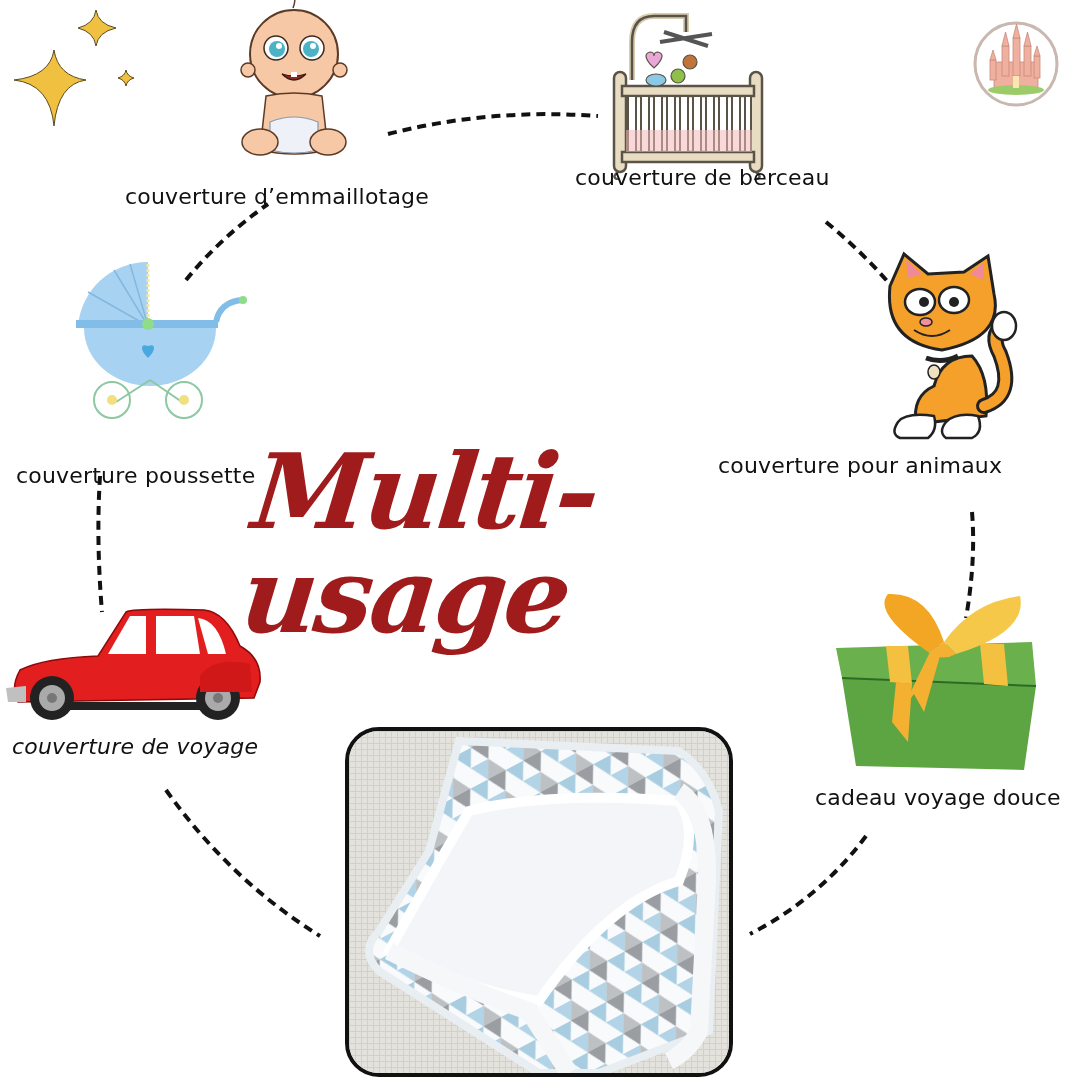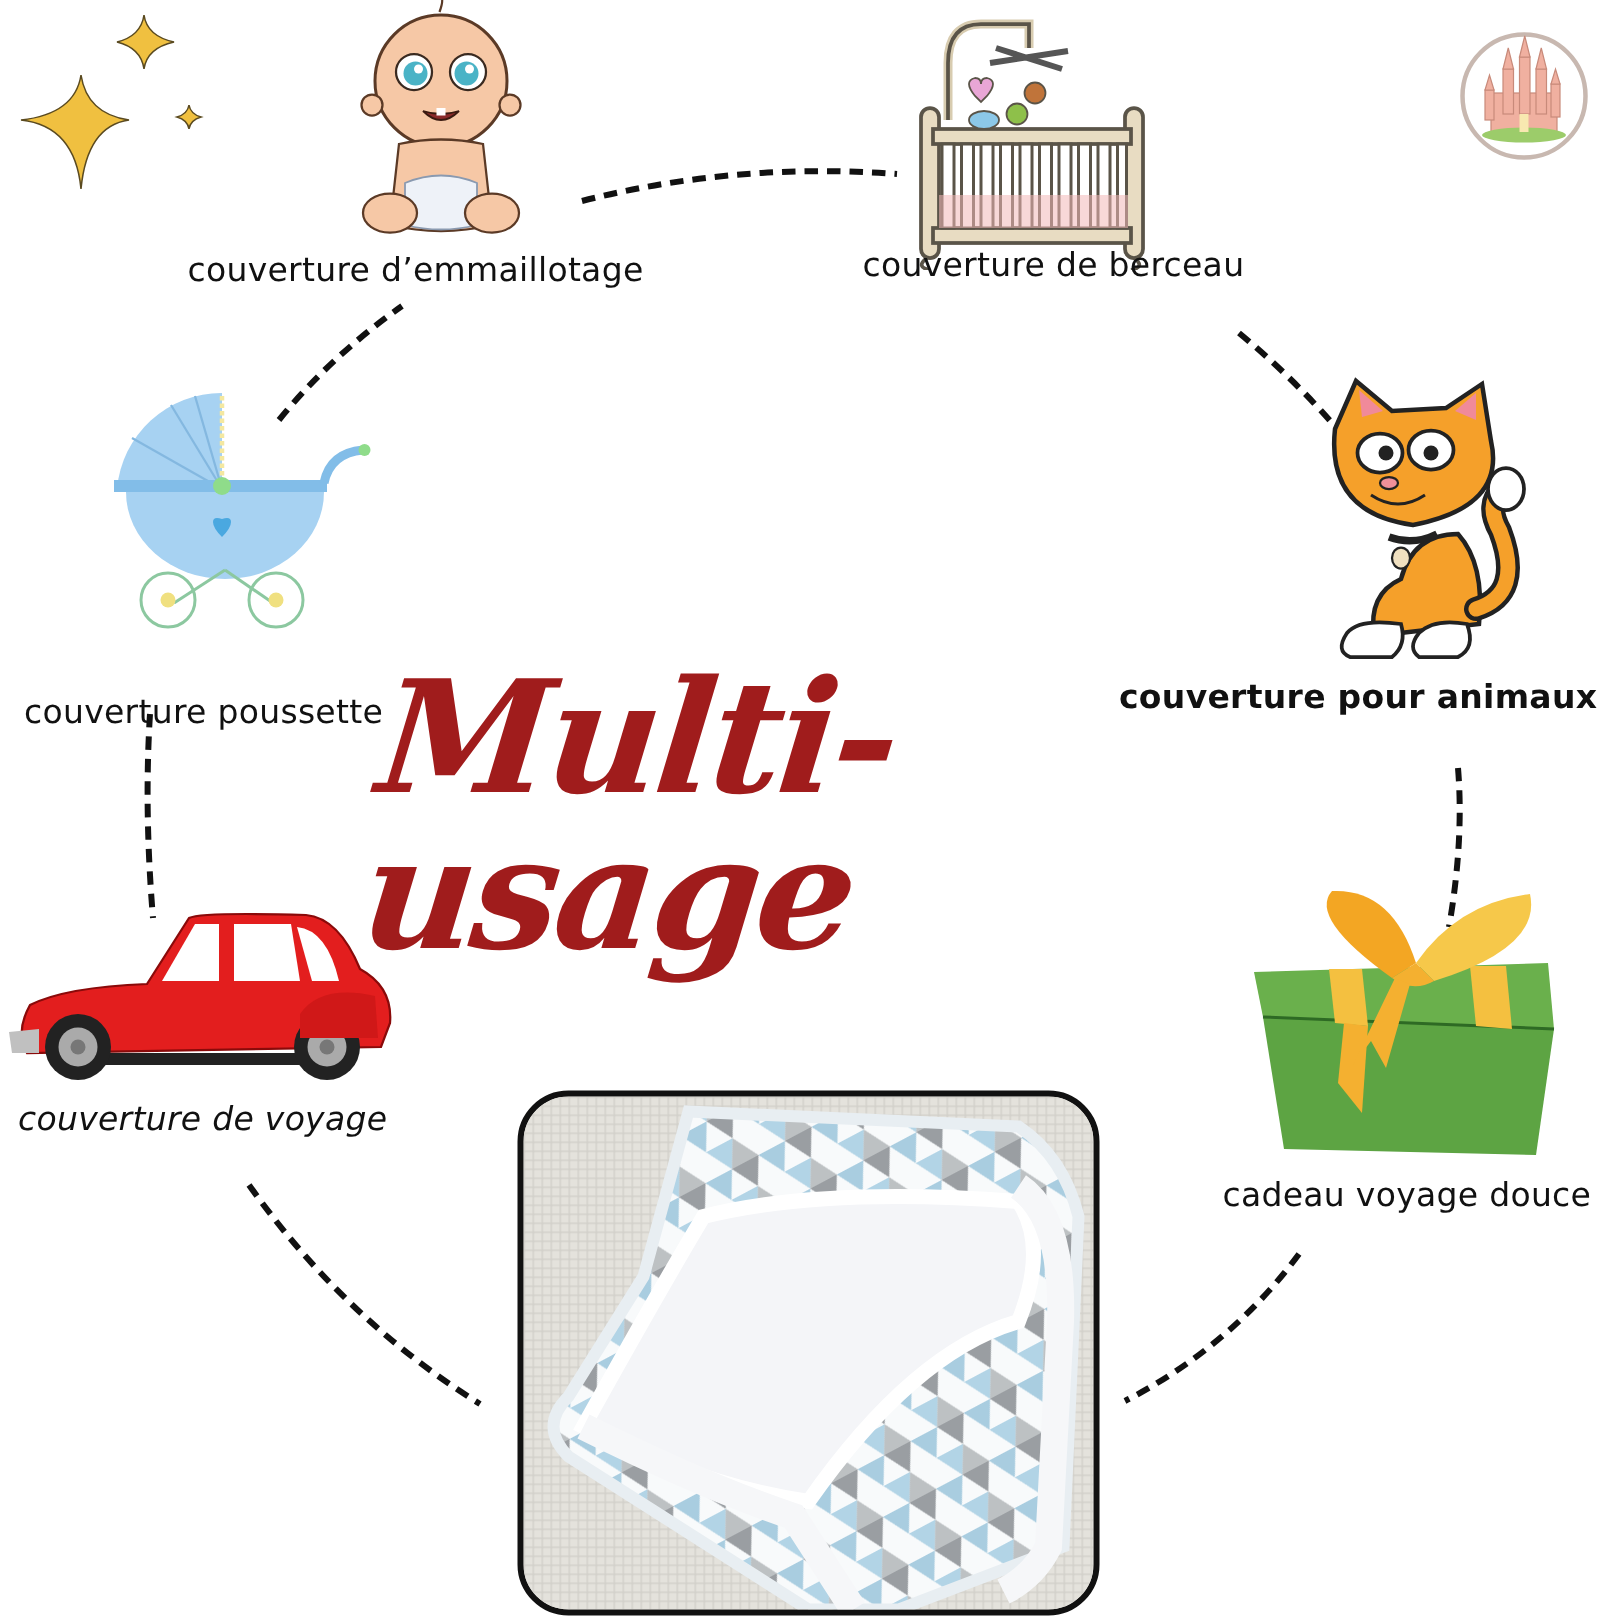--- a/index.html
+++ b/index.html
@@ -44,21 +44,21 @@
   <path d="M46 74 Q 58 86 70 74 Q 58 78 46 74 Z" fill="#8a2a2a" stroke="#3a1a10" stroke-width="1.2"></path>
   <rect x="55" y="72" width="6" height="5" fill="#fff"></rect>
   <circle cx="12" cy="70" r="7" fill="#f6c8a6" stroke="#5b3a26" stroke-width="1.5"></circle>
   <circle cx="104" cy="70" r="7" fill="#f6c8a6" stroke="#5b3a26" stroke-width="1.5"></circle>
   <path d="M30 96 Q 58 90 86 96 L 92 150 Q 58 158 24 150 Z" fill="#f6c8a6" stroke="#5b3a26" stroke-width="1.5"></path>
   <path d="M34 122 Q 58 112 82 122 L 82 150 Q 58 156 34 150 Z" fill="#eef2f8" stroke="#8a9ab0" stroke-width="1.2"></path>
   <ellipse cx="24" cy="142" rx="18" ry="13" fill="#f6c8a6" stroke="#5b3a26" stroke-width="1.5"></ellipse>
   <ellipse cx="92" cy="142" rx="18" ry="13" fill="#f6c8a6" stroke="#5b3a26" stroke-width="1.5"></ellipse>
   <path d="M57 8 Q 60 0 58 -2" stroke="#5b3a26" stroke-width="1.5" fill="none"></path>
 </svg>
-<div class="label" style="left:125px;top:168px;">couverture d’emmaillotage</div>
+<div class="label" style="left:125px;top:184px;">couverture d’emmaillotage</div>
 
 <svg class="abs" style="left:604px;top:12px;" width="170" height="168" viewBox="0 0 170 168">
   <g stroke="#5a5448" stroke-width="2.5" fill="#e8dcc2">
     <path d="M28 68 L 28 30 Q 28 4 50 4 L 82 4 L 82 20" fill="none" stroke-width="6" stroke="#d8ccb0"></path>
     <path d="M28 68 L 28 30 Q 28 4 50 4 L 82 4 L 82 20" fill="none"></path>
     <rect x="10" y="60" width="12" height="100" rx="6"></rect>
     <rect x="146" y="60" width="12" height="100" rx="6"></rect>
     <rect x="18" y="74" width="132" height="10"></rect>
     <rect x="18" y="140" width="132" height="10"></rect>
   </g>
@@ -140,21 +140,21 @@
   <ellipse cx="78" cy="54" rx="15" ry="13" fill="#fff" stroke="#222" stroke-width="2.5"></ellipse>
   <circle cx="48" cy="56" r="5" fill="#222"></circle>
     <circle cx="78" cy="56" r="5" fill="#222"></circle>
   <ellipse cx="50" cy="76" rx="6" ry="4" fill="#f0909a" stroke="#222" stroke-width="1.5"></ellipse>
   <path d="M38 84 Q 56 96 74 84" stroke="#222" stroke-width="2" fill="none"></path>
   <path d="M50 112 Q 66 118 82 110" stroke="#222" stroke-width="5" fill="none"></path>
   <ellipse cx="58" cy="126" rx="6" ry="7" fill="#f0e0c0" stroke="#222" stroke-width="1.5"></ellipse>
   <path d="M22 176 Q 30 166 58 170 Q 62 184 52 192 L 24 192 Q 14 188 22 176 Z" fill="#fff" stroke="#222" stroke-width="2.5"></path>
   <path d="M70 176 Q 80 166 102 170 Q 108 186 96 192 L 70 192 Q 62 186 70 176 Z" fill="#fff" stroke="#222" stroke-width="2.5"></path>
 </svg>
-<div class="label" style="left:746px;top:453px;font-weight:bold;">couverture pour animaux</div>
+<div class="label" style="left:718px;top:453px;">couverture pour animaux</div>
 
 <div class="title">Multi-usage</div>
 
 <svg class="abs" style="left:4px;top:606px;" width="260" height="120" viewBox="0 0 260 120">
   <path d="M16 64 Q 40 52 94 50 L 122 6 Q 130 2 200 4 Q 222 6 236 40 Q 258 52 256 76 L 250 92 L 14 96 Q 6 82 16 64 Z" fill="#e31e1e" stroke="#8a0a0a" stroke-width="1.5"></path>
   <path d="M104 48 L 126 10 L 142 10 L 142 48 Z" fill="#fff"></path>
   <path d="M152 10 L 190 10 L 196 48 L 152 48 Z" fill="#fff"></path>
   <path d="M194 12 Q 214 14 222 48 L 204 48 Z" fill="#fff"></path>
   <path d="M2 82 L 22 80 L 22 96 L 4 96 Z" fill="#c0c0c0"></path>
   <rect x="60" y="96" width="170" height="8" fill="#222"></rect>

